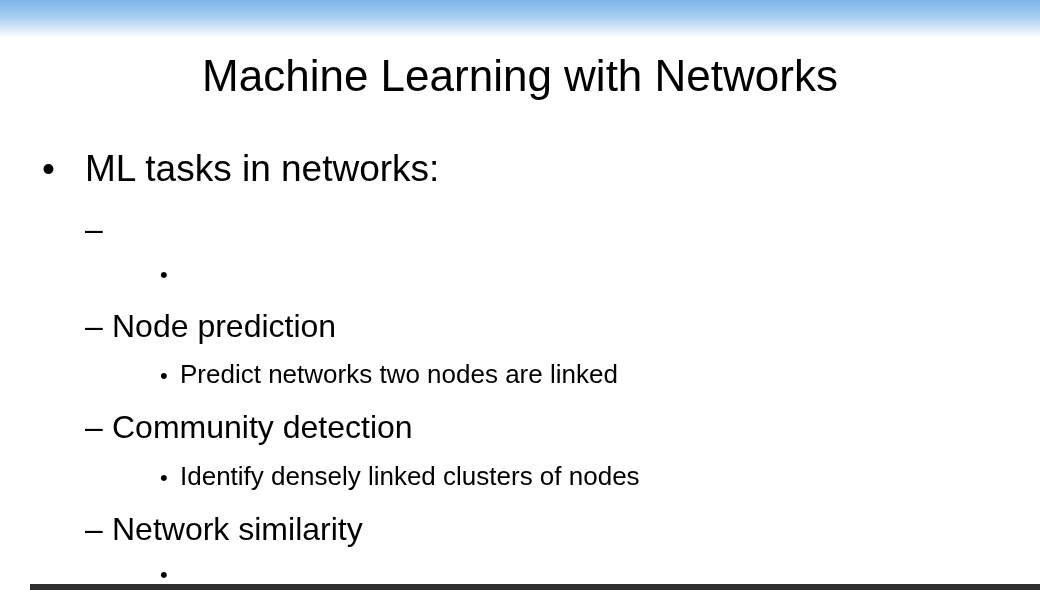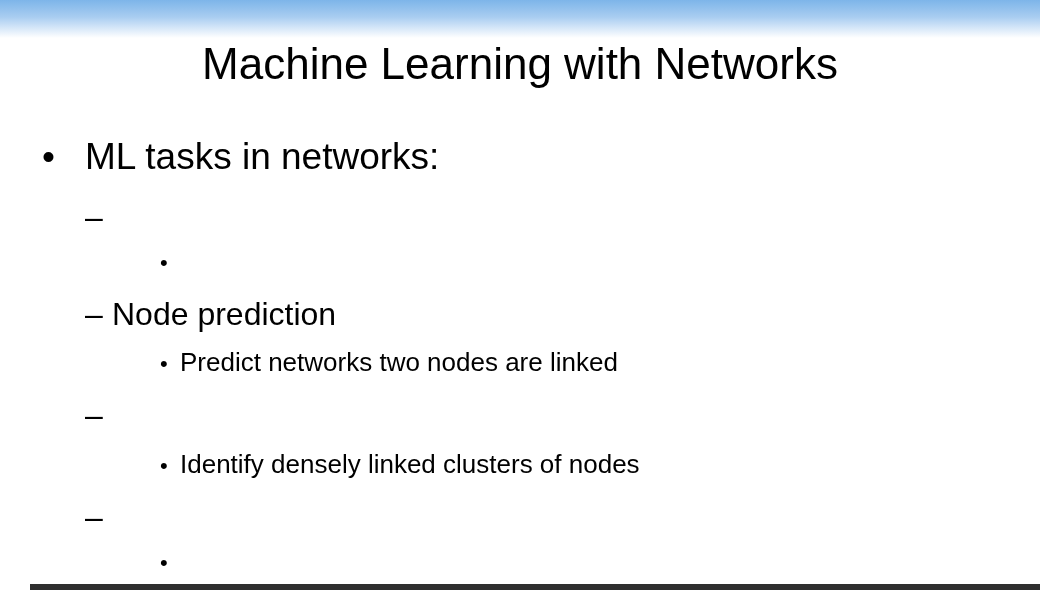--- a/index.html
+++ b/index.html
@@ -17,21 +17,21 @@
   .top-gradient {
     position: absolute;
     top: 0; left: 0;
     width: 100%;
     height: 38px;
     background: linear-gradient(to bottom, #7db5e9 0%, #a9cdf1 45%, #ffffff 100%);
   }
 
   .title {
     position: relative;
-    margin: 0;
+    margin: 12px;
     padding-top: 40px;
     text-align: center;
     font-size: 44px;
     line-height: 1.1;
     font-weight: 400;
     letter-spacing: 0px;
   }
 
   .row { display: flex; align-items: baseline; }
 
@@ -94,28 +94,30 @@
       <span class="marker">–</span>
       <span>Node prediction</span>
     </div>
     <div class="row l3">
       <span class="marker">•</span>
       <span>Predict networks two nodes are linked</span>
     </div>
 
     <div class="row l2">
       <span class="marker">–</span>
+      <span>Community detection</span>
     </div>
     <div class="row l3">
       <span class="marker">•</span>
       <span>Identify densely linked clusters of nodes</span>
     </div>
 
     <div class="row l2">
       <span class="marker">–</span>
+      <span>Network similarity</span>
     </div>
     <div class="row l3">
       <span class="marker">•</span>
     </div>
 
   </div>
 
   <div class="bottom-bar"></div>
 
 </div>

